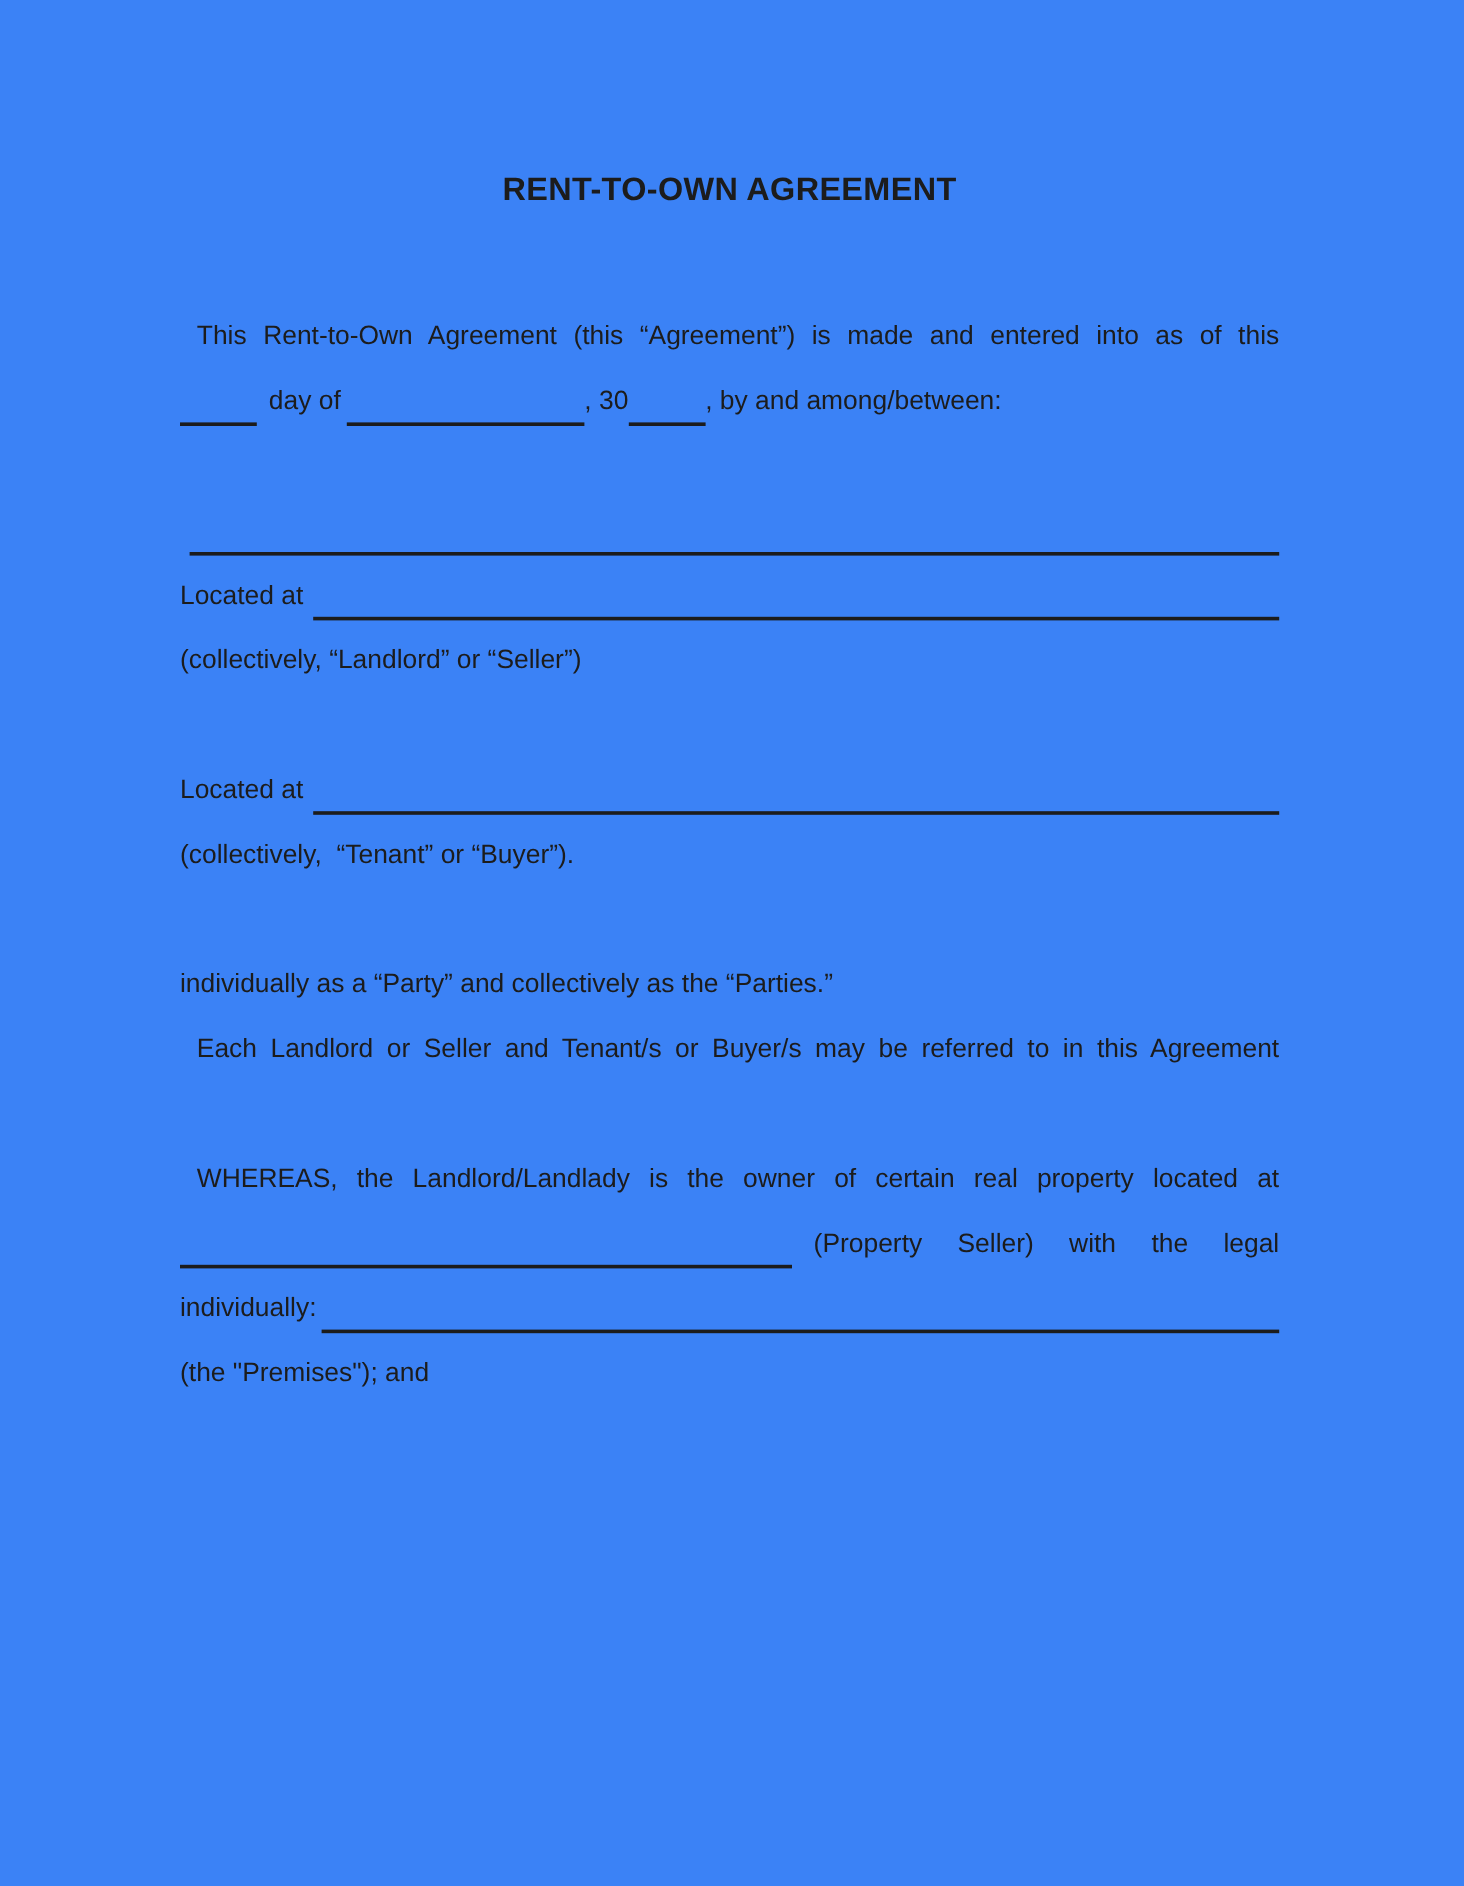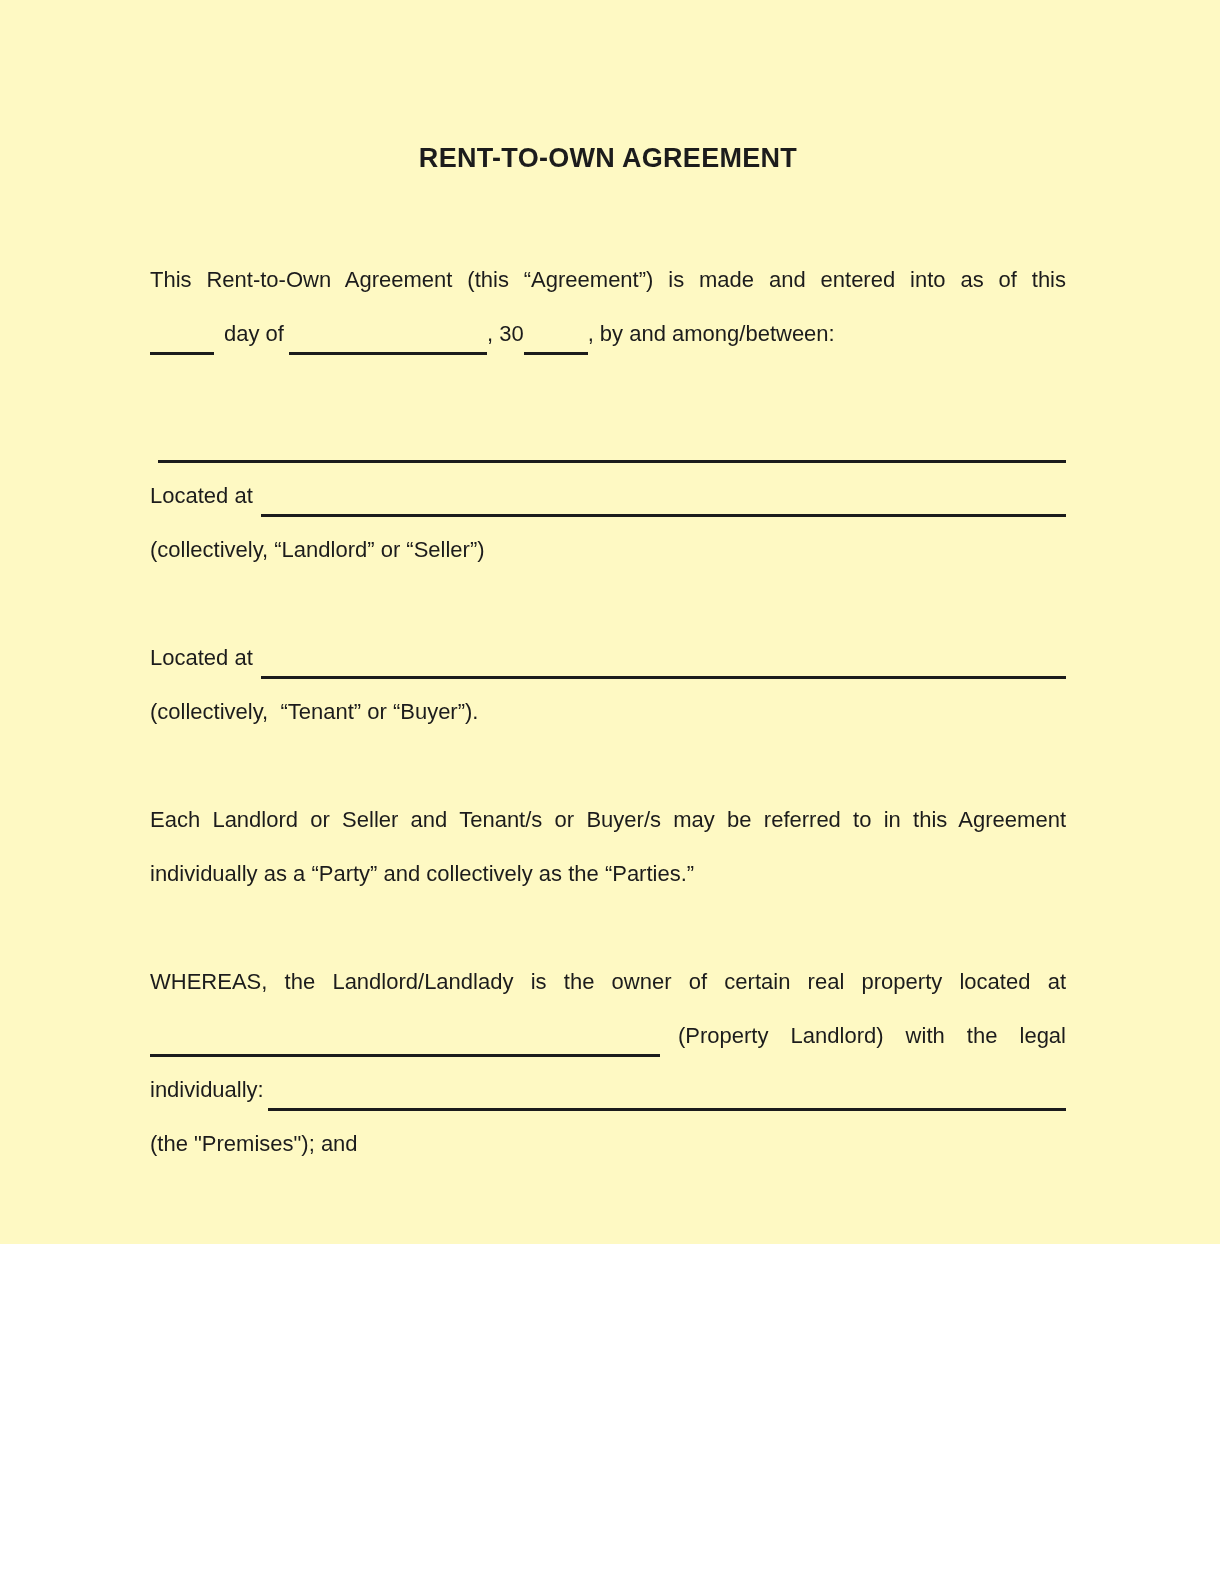--- a/index.html
+++ b/index.html
@@ -1,40 +1,40 @@
 <!DOCTYPE html>
 <html><head>
 <meta charset="utf-8">
 <style>
   html, body { margin: 0; padding: 0; background: #ffffff; }
   .page {
     position: relative;
     box-sizing: border-box;
     width: 1220px;
-    height: 1244px;
-    background: #fef9c3;
+    height: 1572px;
+    background: #3b82f6;
     padding: 138px 154px 0 150px;
     font-family: "Liberation Sans", sans-serif;
     font-size: 22px;
     line-height: 54px;
     color: #1c1c1c;
     overflow: hidden;
   }
   .doc-title {
     font-size: 27px;
     line-height: 40px;
     font-weight: 700;
     text-align: center;
     letter-spacing: 0.3px;
   }
   .line { height: 54px; }
   .para { margin-top: 54px; }
   .para-first { margin-top: 75px; }
   
-  .jline { text-align: justify; text-align-last: justify; }
+  .jline { text-align: justify; text-align-last: justify; margin-left: 14px; }
   
   .fline { display: flex; align-items: center; }
   .txt { white-space: pre; }
   .blank {
     height: 38px;
     border-bottom: 3px solid #1c1c1c;
   }
   .grow { flex: 1 1 auto; }
   .jgrow { flex: 1 1 auto; text-align: justify; text-align-last: justify; }
   .w64  { width: 64px; }
@@ -79,29 +79,29 @@
 
   <div class="para">
     <div class="line fline">
       <span class="txt">Located at</span>
       <span class="blank grow ml8"></span>
     </div>
     <div class="line txt">(collectively,  “Tenant” or “Buyer”).</div>
   </div>
 
   <div class="para">
+    <div class="line">individually as a “Party” and collectively as the “Parties.”</div>
     <div class="line jline">Each Landlord or Seller and Tenant/s or Buyer/s may be referred to in this Agreement</div>
-    <div class="line">individually as a “Party” and collectively as the “Parties.”</div>
   </div>
 
   <div class="para">
     <div class="line jline">WHEREAS, the Landlord/Landlady is the owner of certain real property located at</div>
     <div class="line fline">
       <span class="blank w510"></span>
-      <span class="jgrow ml18">(Property Landlord) with the legal</span>
+      <span class="jgrow ml18">(Property Seller) with the legal</span>
     </div>
     <div class="line fline">
       <span class="txt">individually:</span>
       <span class="blank grow ml4"></span>
     </div>
     <div class="line">(the "Premises"); and</div>
   </div>
 
 </div>
 

